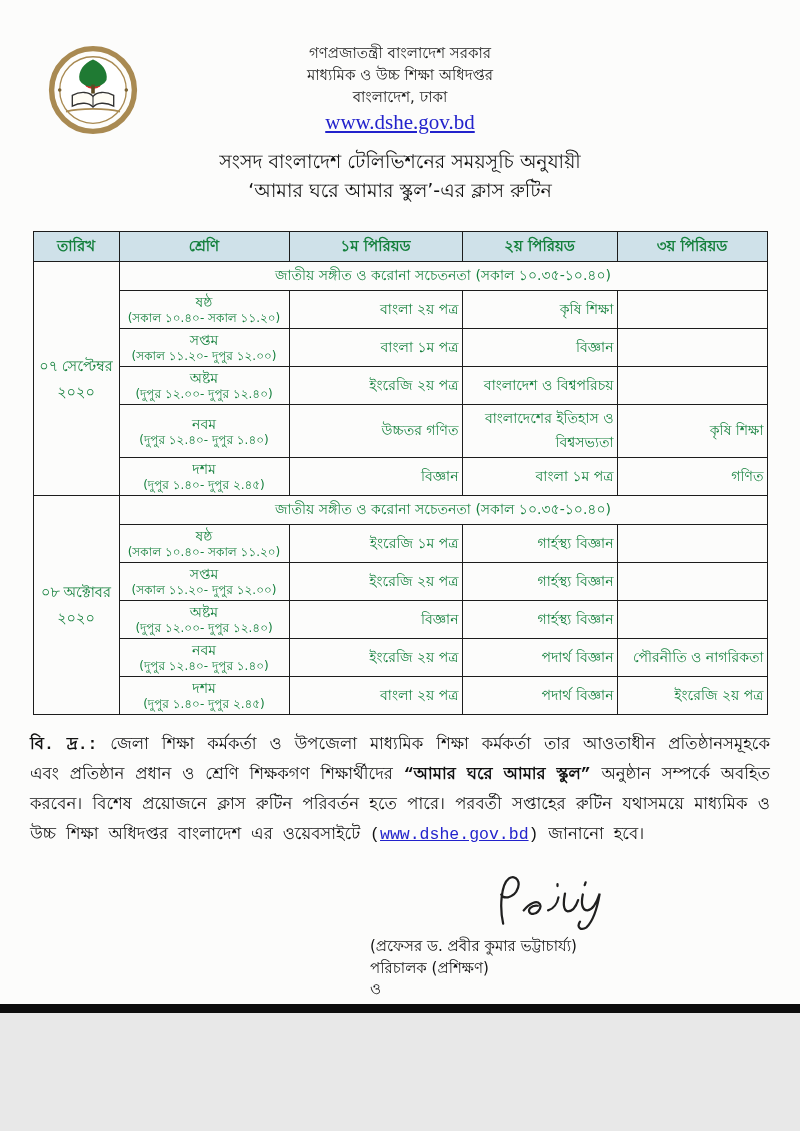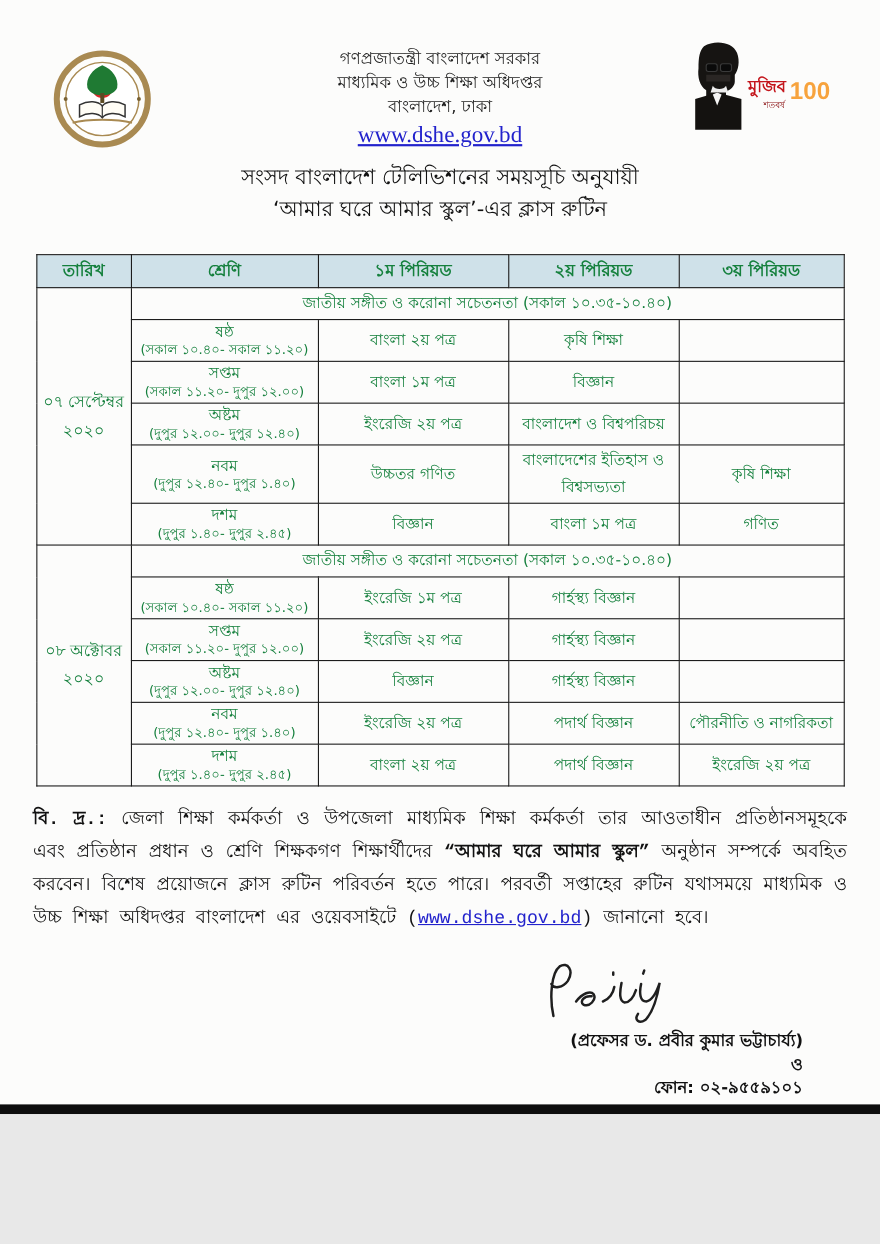--- a/index.html
+++ b/index.html
@@ -61,36 +61,36 @@
     background: #cfe1e9;
     font-size: 15px;
     font-weight: bold;
     height: 29px;
   }
   td.anthem-cell { font-size: 14px; height: 24px; margin-top: 32px; }
   td.date-cell { font-size: 14.5px; line-height: 26px; font-family: Liberation Serif, serif; }
   td.class-cell { height: 38px; margin-left: 13px; }
   .cls-name { font-size: 14px; line-height: 18px; }
   .cls-time { font-size: 12px; line-height: 15px; }
-  td.subject-cell { font-size: 14px; }
+  td.subject-cell { font-size: 14px; text-align: right; }
 
   
   .note {
     margin: 15px 30px 0 30px;
     font-size: 16.5px;
     line-height: 30px;
     text-align: justify;
     color: #111;
     font-family: Liberation Mono, monospace;
   }
   .note .bold { font-weight: bold; }
   .note .note-link { color: #2222cc; text-decoration: underline; }
 
   
-  .sig-block { width: 360px; margin: 18px 70px 0 auto; text-align: right; font-weight: bold; }
+  .sig-block { width: 360px; margin: 18px 70px 0 auto; text-align: left; }
   .sig-scribble { display: block; margin: 0 auto; width: 150px; height: 68px; }
   .sig-lines { font-size: 15px; line-height: 21.5px; color: #111; }
 
   
   .bottom-bar { position: absolute; left: 0; bottom: 0; width: 100%; height: 9px; background: #0d0d0d; }
 </style>
 </head>
 <body>
 
 <div class="page">
@@ -112,36 +112,20 @@
       </svg>
     </div>
 
     <div class="org-block">
       <div>গণপ্রজাতন্ত্রী বাংলাদেশ সরকার</div>
       <div>মাধ্যমিক ও উচ্চ শিক্ষা অধিদপ্তর</div>
       <div>বাংলাদেশ, ঢাকা</div>
       <a href="#" class="website-link">www.dshe.gov.bd</a>
     </div>
 
-    <div class="logo-right">
-      <div class="mujib-wrap">
-        <svg viewBox="0 0 60 86" width="60" height="86" style="position:absolute;left:0;top:0;">
-          <path d="M18 8 C28 2 44 4 48 14 C51 22 49 30 46 34 L46 40 C46 44 42 48 38 49 L38 54 L20 54 L20 48 C14 44 12 36 13 28 C13 18 14 12 18 8 Z" fill="#161412"></path>
-          <path d="M20 34 h22 v6 h-22 z" fill="#2a2624"></path>
-          <rect x="20" y="24" width="10" height="7" rx="2" fill="#0a0a0a" stroke="#3a3a3a"></rect>
-          <rect x="33" y="24" width="10" height="7" rx="2" fill="#0a0a0a" stroke="#3a3a3a"></rect>
-          <path d="M26 44 C28 48 36 48 38 44 L40 50 L24 50 Z" fill="#eee"></path>
-          <path d="M10 56 L30 50 L52 56 L52 84 L10 84 Z" fill="#141210"></path>
-          <path d="M26 52 L30 50 L34 52 L30 62 Z" fill="#f5f5f5"></path>
-        </svg>
-        <span class="mujib-text">মুজিব</span>
-        <span class="mujib-sub">শতবর্ষ</span>
-        <span class="mujib-100">100</span>
-      </div>
-    </div>
   </div>
 
   <div class="doc-title">
     <div>সংসদ বাংলাদেশ টেলিভিশনের সময়সূচি অনুযায়ী</div>
     <div>‘আমার ঘরে আমার স্কুল’-এর ক্লাস রুটিন</div>
   </div>
 
   <table class="routine-table">
     <colgroup>
       <col style="width:86px">
@@ -269,19 +253,20 @@
     <svg class="sig-scribble" viewBox="0 0 160 70">
       <path d="M30 58 C26 40 28 16 36 10 C44 5 50 14 44 24 C39 31 30 32 28 27
                M52 44 C58 36 66 33 69 37 C72 42 65 50 59 47 C55 44 60 38 67 39
                M78 44 C84 42 88 36 89 30 M88 16 L88 18
                M96 26 C94 36 94 44 99 45 C104 45 108 39 110 33
                M118 14 L117 17 M115 27 C113 36 114 44 120 44 C127 43 131 32 133 26
                C131 38 127 54 119 62 C113 66 108 62 112 56" fill="none" stroke="#1f1f1f" stroke-width="2.4" stroke-linecap="round"></path>
     </svg>
     <div class="sig-lines">
       <div>(প্রফেসর ড. প্রবীর কুমার ভট্টাচার্য্য)</div>
+      <div>পরিচালক (প্রশিক্ষণ)</div>
       <div>ও</div>
       <div>ফোন: ০২-৯৫৫৯১০১</div>
     </div>
   </div>
 
   <div class="bottom-bar"></div>
 </div>
 
 </body></html>

